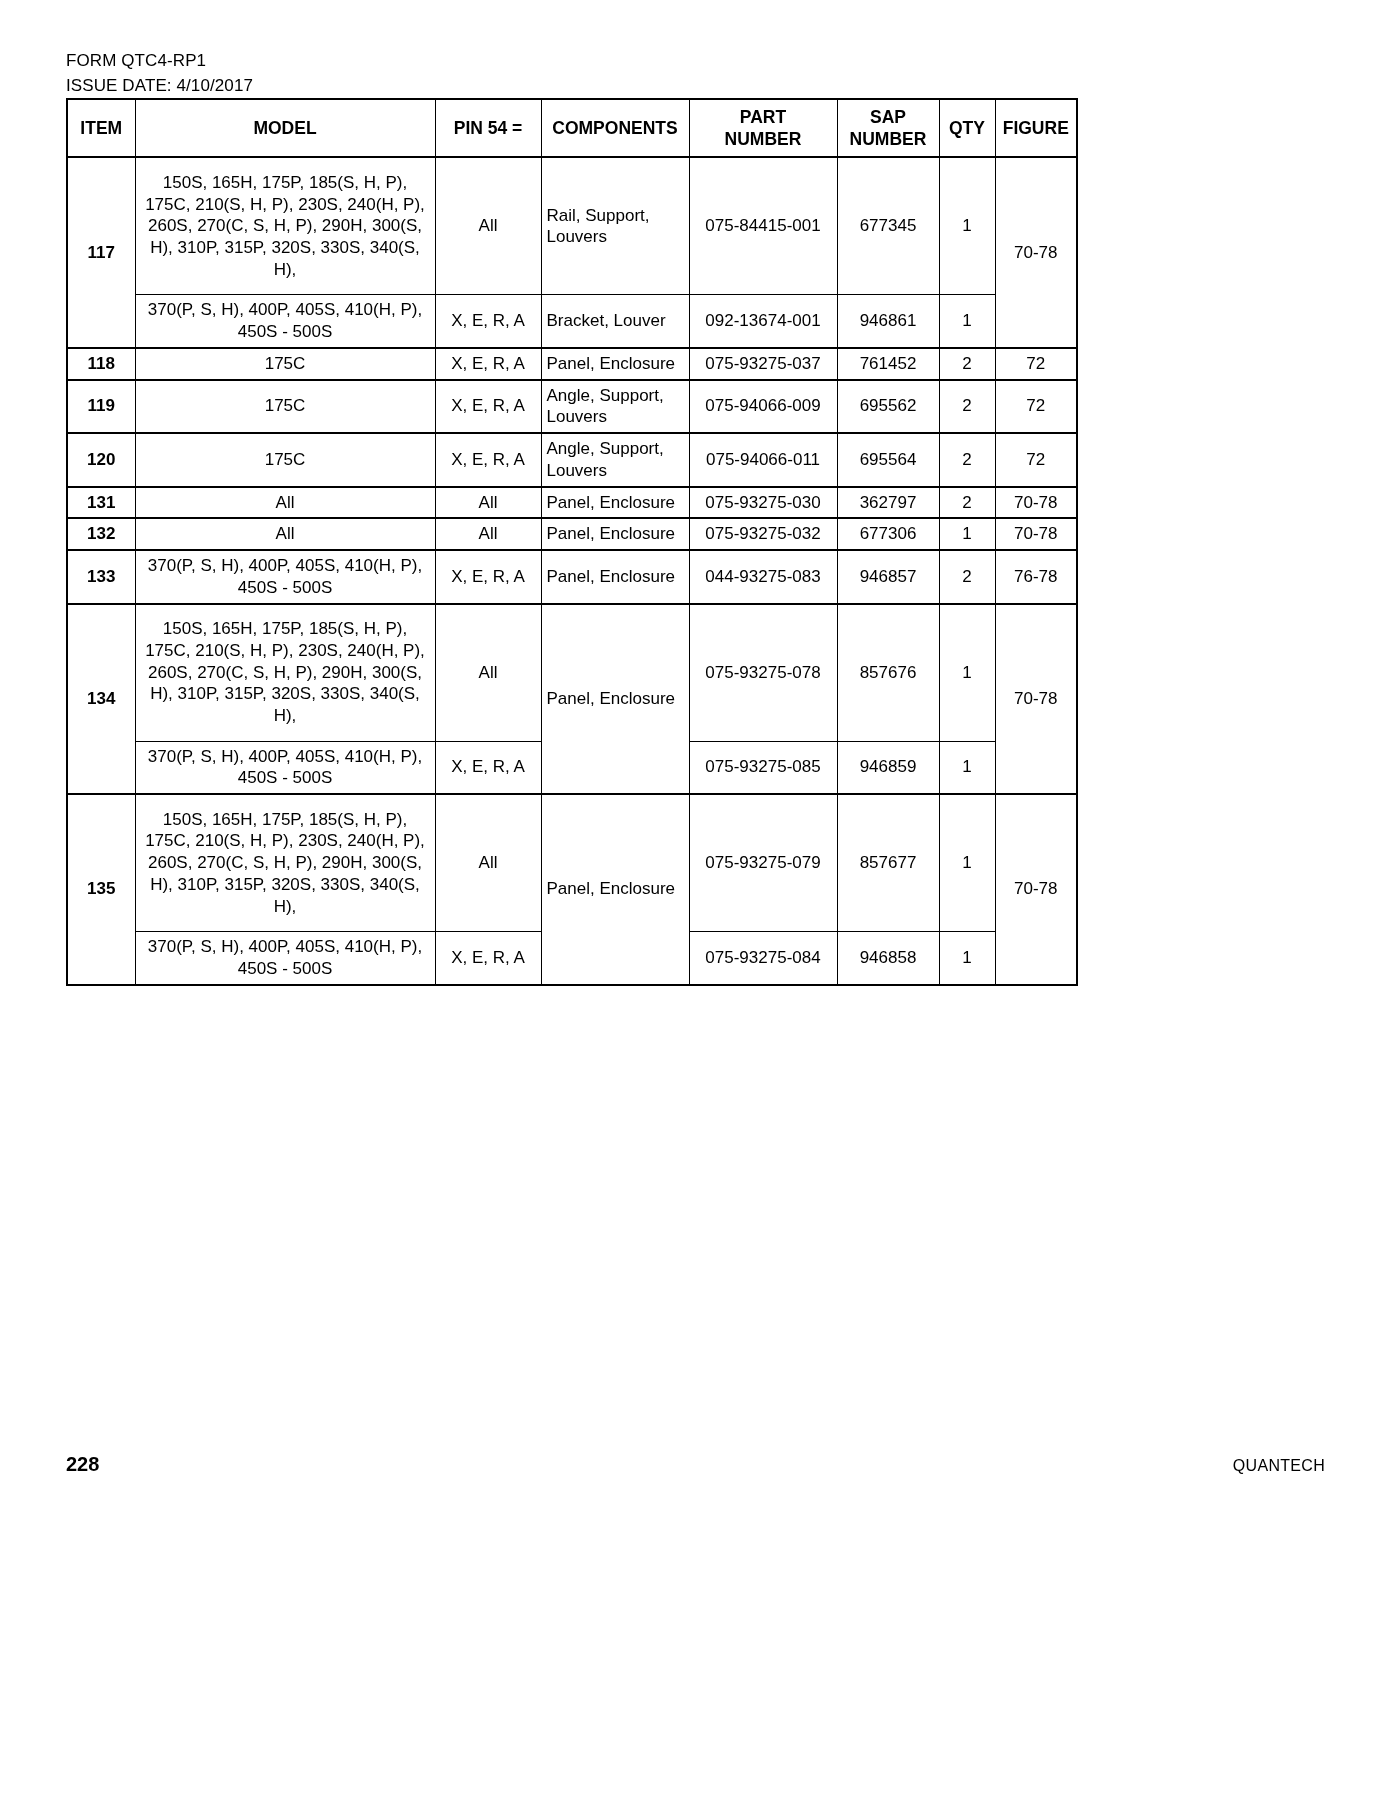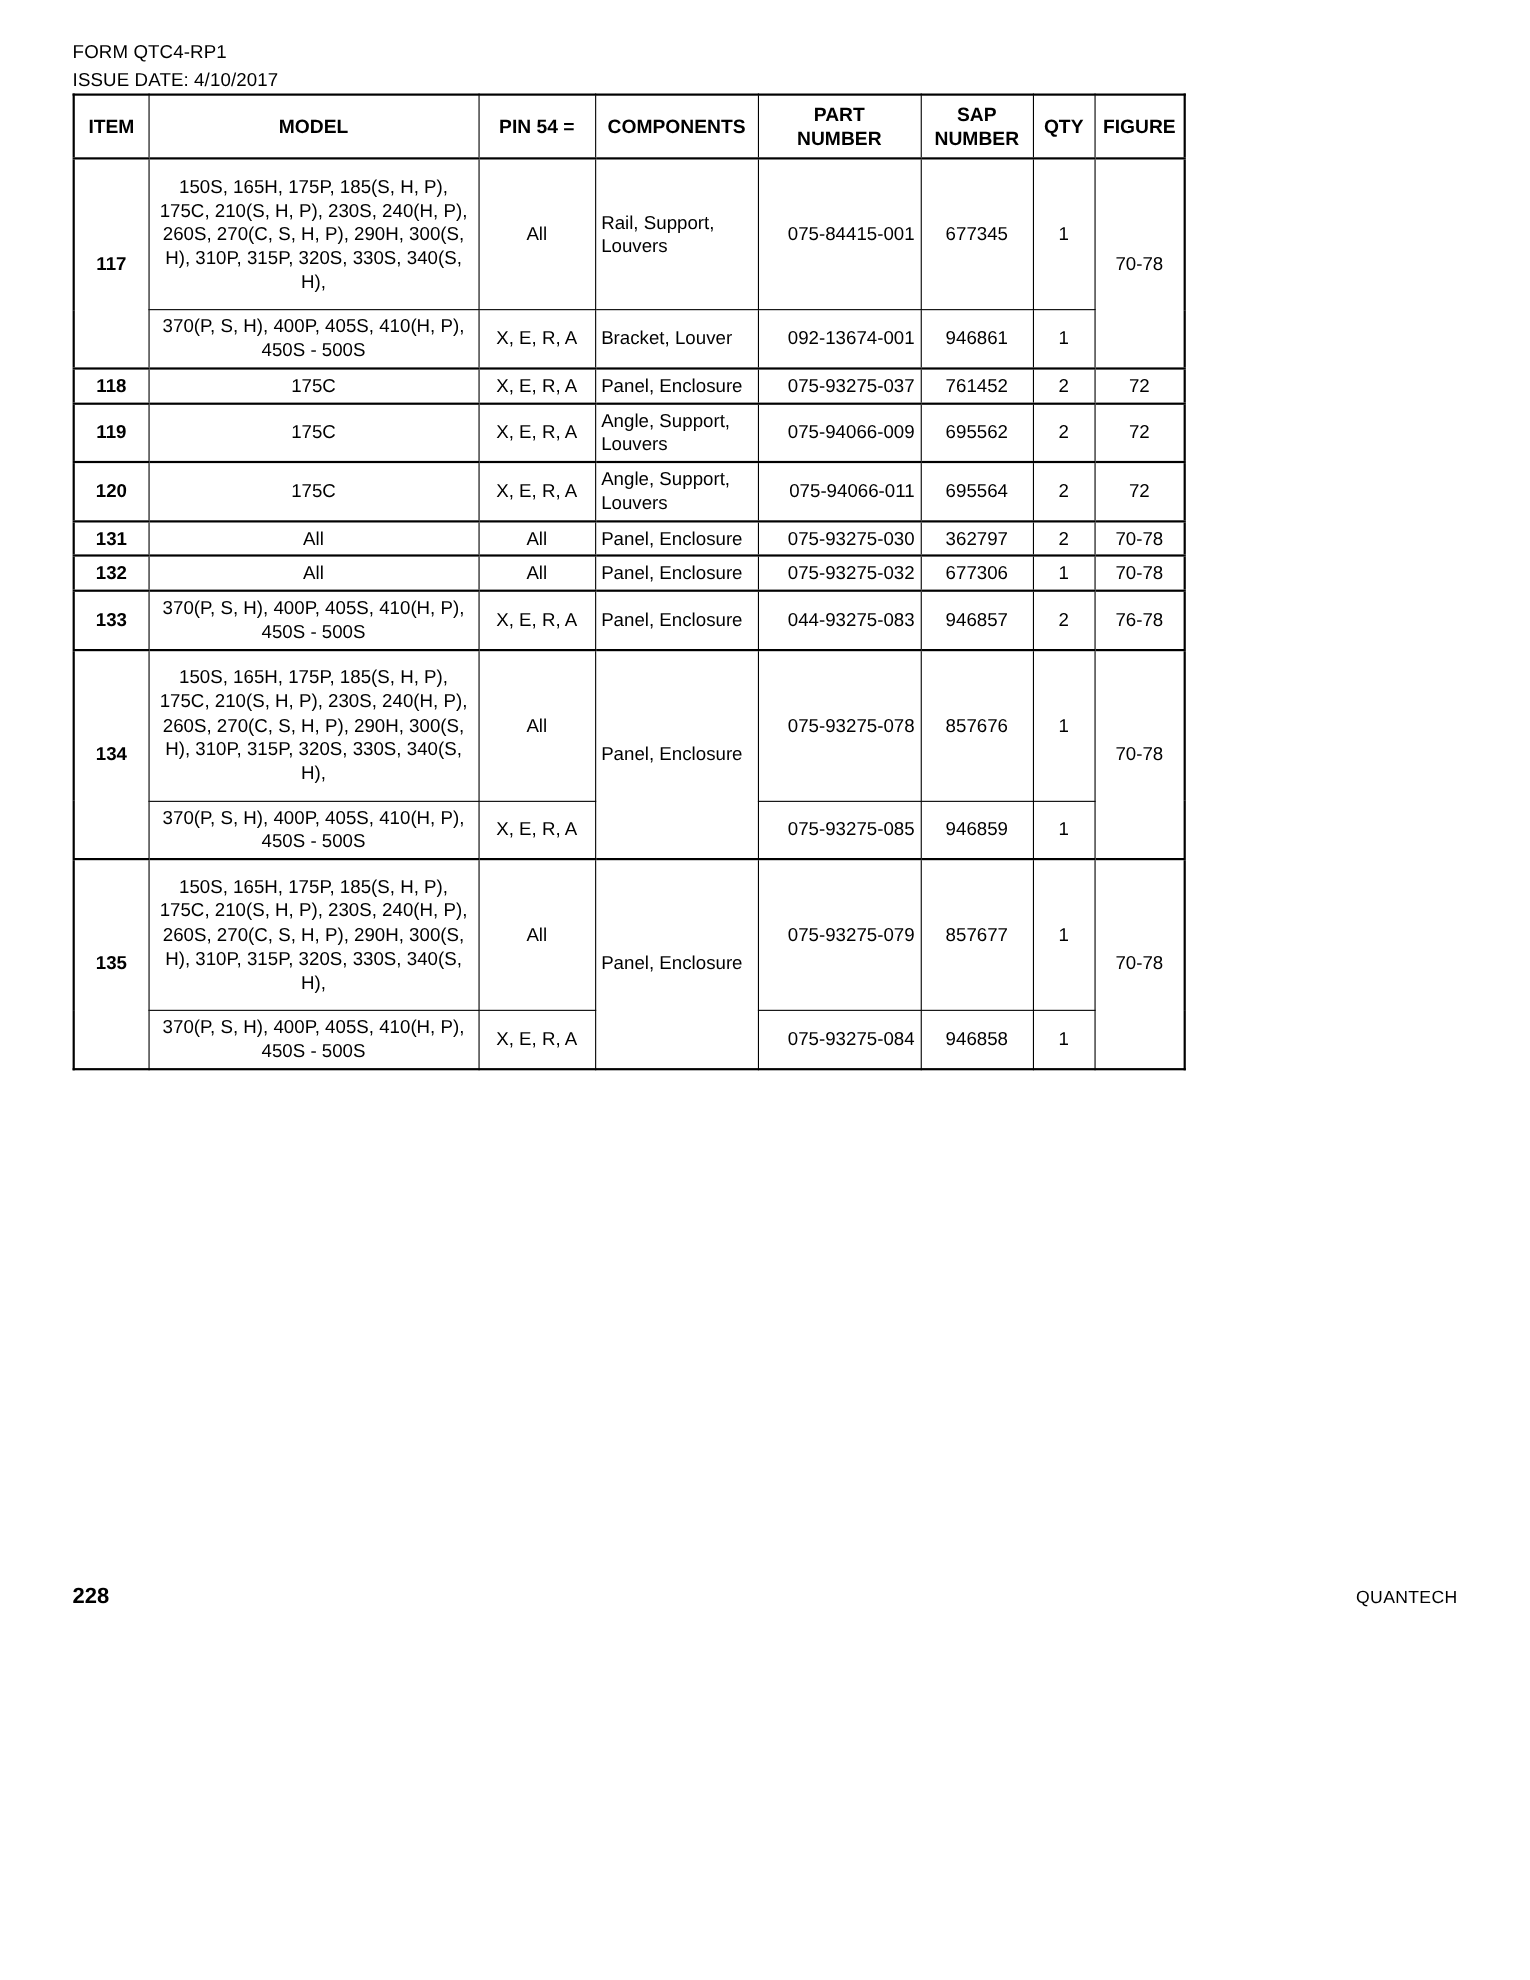--- a/index.html
+++ b/index.html
@@ -13,20 +13,21 @@
     font-family: "Liberation Sans", sans-serif;
     color: #000000;
     position: relative;
   }
   .page {
     position: relative;
     width: 1391px;
     height: 1509px;
     box-sizing: border-box;
     padding: 36px 66px 0 66px;
+    margin-top: 13px;
   }
   .doc-header {
     font-size: 17px;
     line-height: 1.45;
     letter-spacing: 0.1px;
   }
   .doc-header div { white-space: nowrap; }
 
   .table-title {
     margin-top: 44px;
@@ -65,21 +66,21 @@
   .c-desc    { width: 148px; text-align: left; }
   .c-part    { width: 148px; text-align: center; }
   .c-sap     { width: 102px; text-align: center; }
   .c-qty     { width: 56px;  text-align: center; }
   .c-fig     { width: 82px;  text-align: center; }
 
   td.item    { text-align: center; font-weight: bold; }
   td.model   { text-align: center; }
   td.pin     { text-align: center; }
   td.desc    { text-align: left; padding-left: 8px; }
-  td.part    { text-align: right; }
+  td.part    { text-align: center; }
   td.sap     { text-align: center; }
   td.qty     { text-align: center; }
   td.fig     { text-align: center; }
 
   
   tr.group-start > td, tr.group-start > th {
     border-top: 2px solid #000;
   }
   table.parts thead tr th { border-bottom: 2px solid #000; }
 

